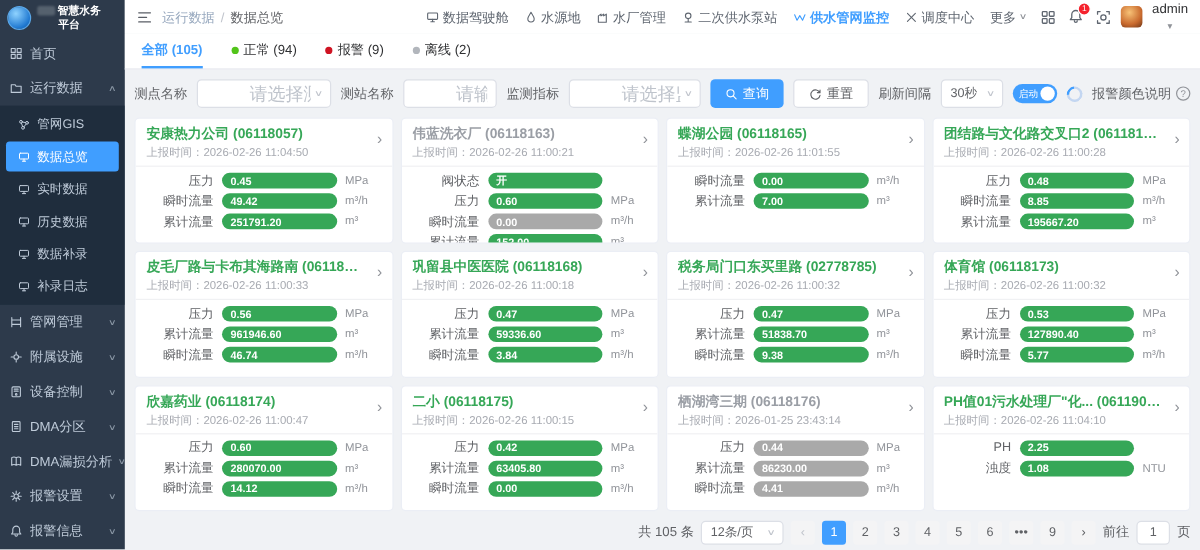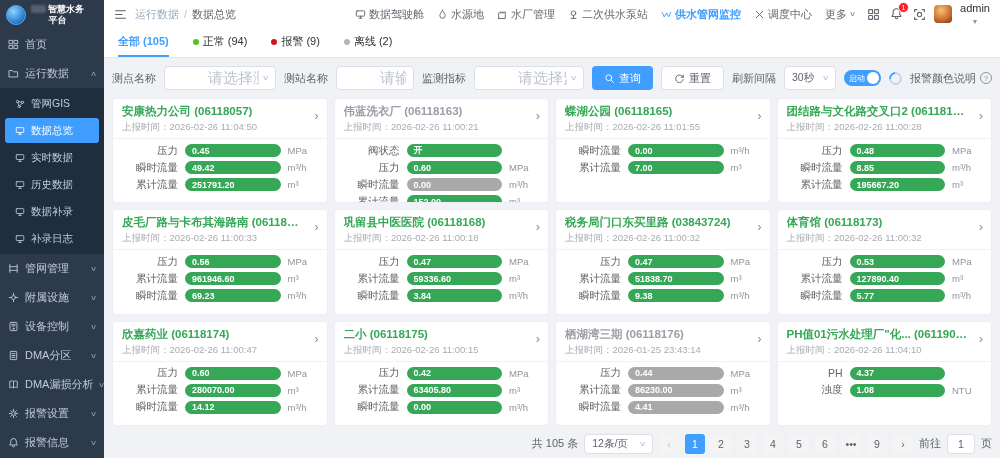--- a/index.html
+++ b/index.html
@@ -482,21 +482,21 @@
               <span class="bar">0.56</span>
               <span class="row-unit">MPa</span>
             </div>
             <div class="mrow">
               <span class="row-label">累计流量</span>
               <span class="bar">961946.60</span>
               <span class="row-unit">m³</span>
             </div>
             <div class="mrow">
               <span class="row-label">瞬时流量</span>
-              <span class="bar">69.23</span>
+              <span class="bar">46.74</span>
               <span class="row-unit">m³/h</span>
             </div>
           </div>
         </div>
         <div class="card">
           <div class="card-head">
             <div class="card-title">巩留县中医医院 (06118168)</div>
             <div class="card-time">上报时间：2026-02-26 11:00:18</div>
             <span class="chevron">›</span>
           </div>
@@ -513,21 +513,21 @@
             </div>
             <div class="mrow">
               <span class="row-label">瞬时流量</span>
               <span class="bar">3.84</span>
               <span class="row-unit">m³/h</span>
             </div>
           </div>
         </div>
         <div class="card">
           <div class="card-head">
-            <div class="card-title">税务局门口东买里路 (03843724)</div>
+            <div class="card-title">税务局门口东买里路 (02778785)</div>
             <div class="card-time">上报时间：2026-02-26 11:00:32</div>
             <span class="chevron">›</span>
           </div>
           <div class="card-body">
             <div class="mrow">
               <span class="row-label">压力</span>
               <span class="bar">0.47</span>
               <span class="row-unit">MPa</span>
             </div>
             <div class="mrow">
@@ -640,21 +640,21 @@
         </div>
         <div class="card">
           <div class="card-head">
             <div class="card-title">PH值01污水处理厂"化... (06119003)</div>
             <div class="card-time">上报时间：2026-02-26 11:04:10</div>
             <span class="chevron">›</span>
           </div>
           <div class="card-body">
             <div class="mrow">
               <span class="row-label">PH</span>
-              <span class="bar">4.37</span>
+              <span class="bar">2.25</span>
               <span class="row-unit"></span>
             </div>
             <div class="mrow">
               <span class="row-label">浊度</span>
               <span class="bar">1.08</span>
               <span class="row-unit">NTU</span>
             </div>
           </div>
         </div>
       </div>

